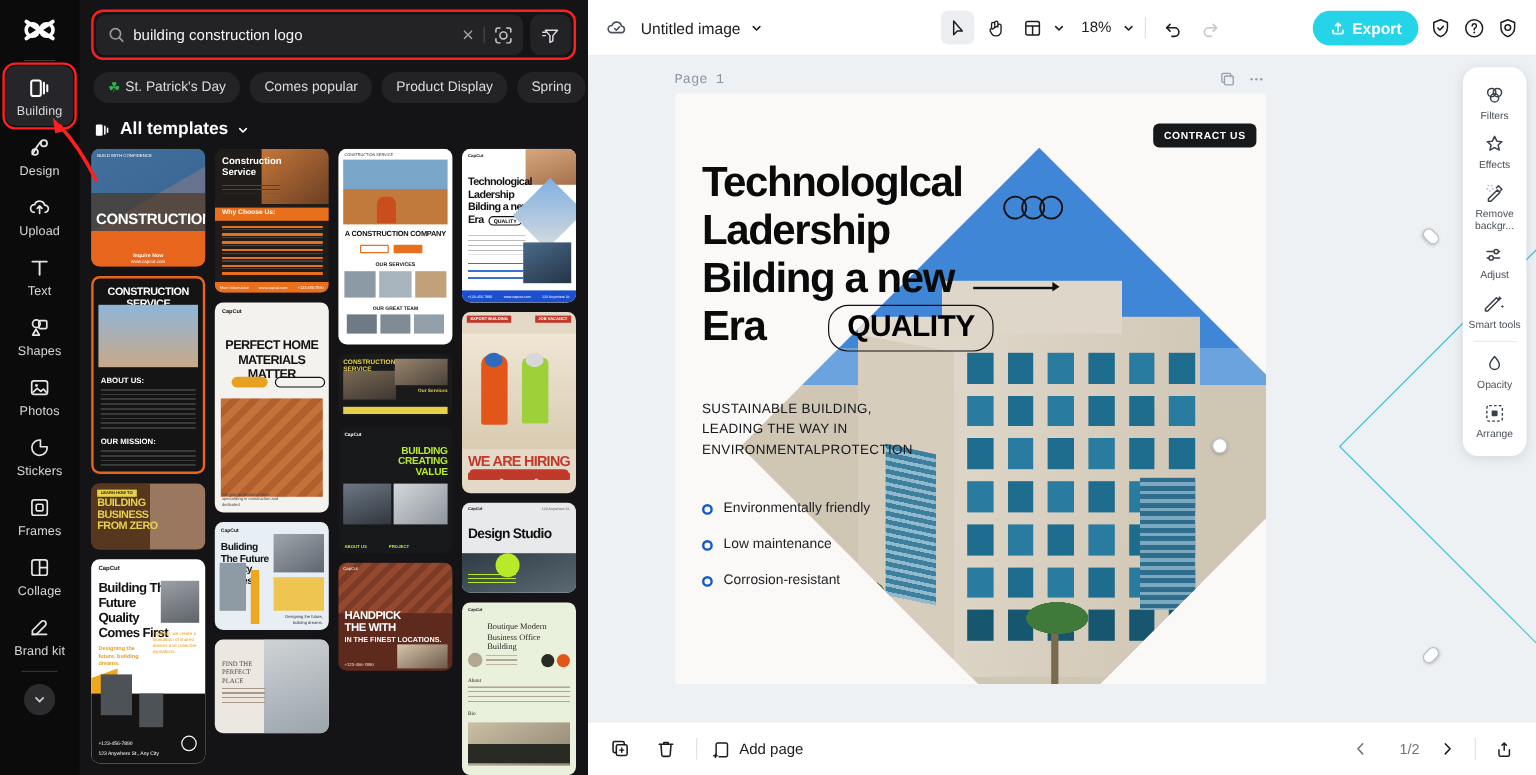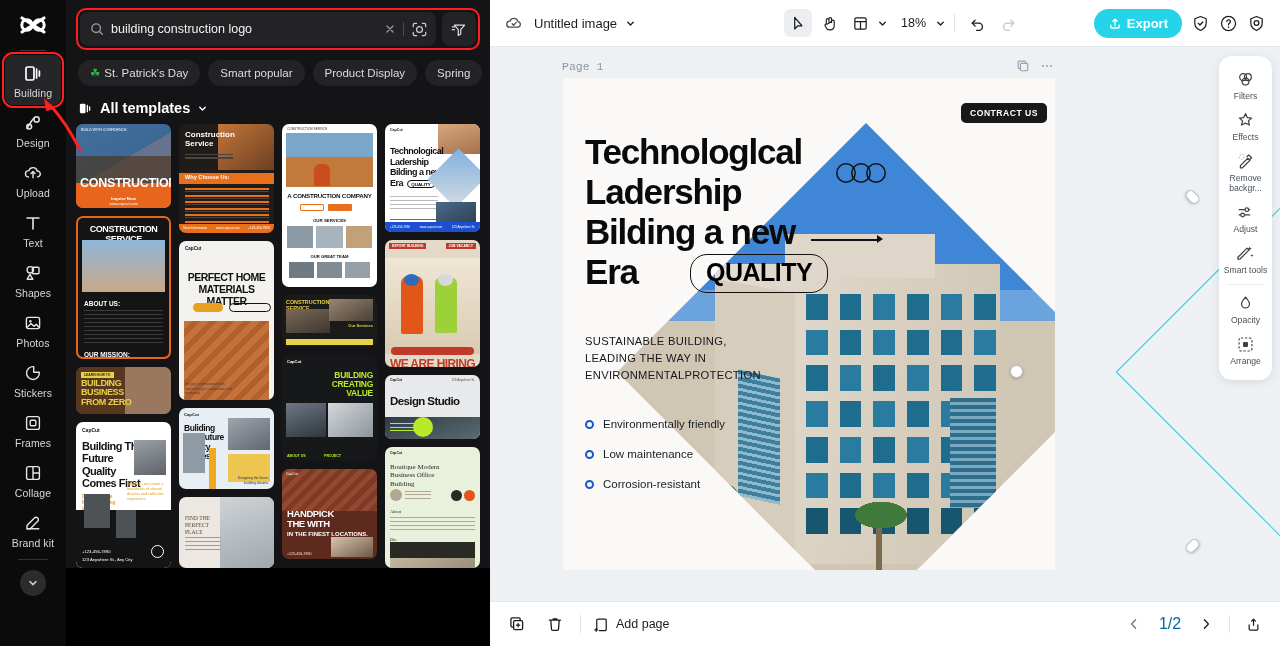--- a/index.html
+++ b/index.html
@@ -29,21 +29,21 @@
   .rail-item.active { background: #26262a; }
   .rail-item.highlight { outline: 2px solid #ff1f1f; outline-offset: 1px; border-radius: 8px; }
   .rail-chev {
     width: 26px; height: 26px; border-radius: 50%; background: #2c2c2f;
     display: flex; align-items: center; justify-content: center; margin-top: 4px; cursor: pointer;
   }
   .rail-bottom-sep { width: 30px; height: 1px; background: #313134; margin: 4px 0 6px; }
 
   
   .panel {
-    width: 424px; flex: 0 0 424px; height: 568px; background: #141416;
+    width: 424px; flex: 0 0 424px; height: 646px; background: #141416;
     display: flex; flex-direction: column; position: relative; overflow: hidden;
   }
   .search-wrap { padding: 8px 10px 0 10px; }
   .search-outline { border: 2px solid #ff1f1f; border-radius: 10px; padding: 2px; display: flex; gap: 6px; }
   .search-box {
     flex: 1; height: 34px; background: #232326; border-radius: 8px;
     display: flex; align-items: center; padding: 0 8px 0 10px; gap: 7px;
   }
   .search-box input {
     flex: 1; background: transparent; border: 0; outline: none;
@@ -141,21 +141,21 @@
   .rp-sep { width: 36px; height: 1px; background: #e9ecef; margin: 5px 0 3px; }
 
   .bottombar {
     height: 45px; background: #fff; border-top: 1px solid #e6e9ec;
     display: flex; align-items: center; padding: 0 14px; gap: 12px;
   }
   .bb-ico { width: 26px; height: 26px; display: flex; align-items: center; justify-content: center; cursor: pointer; }
   .bb-div { width: 1px; height: 18px; background: #dfe2e6; }
   .addpage { display: flex; align-items: center; gap: 6px; font-size: 12.5px; color: #1c1c1e; cursor: pointer; }
   .bb-right { margin-left: auto; display: flex; align-items: center; gap: 10px; }
-  .pagenum { font-size: 16px; color: #0369a1; min-width: 26px; text-align: center; }
+  .pagenum { font-size: 12px; color: #737373; min-width: 26px; text-align: right; }
   .red-arrow { position: absolute; left: 40px; top: 96px; z-index: 40; pointer-events: none; }
   svg { display: block; }
 </style>
 </head>
 <body>
 
 <div id="app">
 
   <div class="rail">
     <div class="logo">
@@ -313,21 +313,21 @@
         </div>
       </div>
     </div>
 
     <div class="chips">
       <div class="chip">
         <span style="color:#2fb34a">☘</span>
         <span>St. Patrick's Day</span>
       </div>
       <div class="chip">
-          <span>Smart popular</span>
+          <span>Comes popular</span>
         </div>
       <div class="chip">
           <span>Product Display</span>
         </div>
       <div class="chip">
           <span>Spring</span>
         </div>
       <div class="chip"></div>
     </div>
 
@@ -516,21 +516,21 @@
           <div style="position:absolute;top:3px;left:5px;font-size:3.4px;font-weight:bold;color:#111">CapCut</div>
           <div style="position:absolute;top:3px;right:5px;font-size:3px;color:#555">123 Anywhere St.</div>
           <div style="position:absolute;top:20px;left:5px;font-size:11.5px;font-weight:bold;color:#111;letter-spacing:-.6px">Design Studio</div>
           <div style="position:absolute;top:42px;left:0;right:0;bottom:0;background:linear-gradient(160deg,#2f3b44,#5b6a74)"></div>
           <div style="position:absolute;top:42px;left:28px;width:20px;height:20px;border-radius:50%;background:#b9ea2a"></div>
           <div style="position:absolute;bottom:8px;left:5px;width:40px;height:8px;background:repeating-linear-gradient(180deg,#b9ea2a 0 1px,transparent 1px 3.5px)"></div>
         </div>
 
         <div class="card" style="height:162px;background:#e9f0dc">
           <div style="position:absolute;top:4px;left:5px;font-size:3.4px;font-weight:bold;color:#111">CapCut</div>
-          <div style="position:absolute;top:16px;left:5px;width:62px;font-size:7px;line-height:8.5px;font-family:'Liberation Serif',serif;color:#2a2a24">Boutique Modern Business Office Building</div>
+          <div style="position:absolute;top:16px;left:21px;width:62px;font-size:7px;line-height:8.5px;font-family:'Liberation Serif',serif;color:#2a2a24">Boutique Modern Business Office Building</div>
           <div style="position:absolute;top:42px;left:5px;width:12px;height:12px;border-radius:50%;background:#b0a890"></div>
           <div style="position:absolute;top:44px;left:20px;width:26px;height:8px;background:repeating-linear-gradient(180deg,#b0a890 0 1px,transparent 1px 3.5px)"></div>
           <div style="position:absolute;top:43px;right:18px;width:11px;height:11px;border-radius:50%;background:#2a2a24"></div>
           <div style="position:absolute;top:43px;right:5px;width:11px;height:11px;border-radius:50%;background:#e2561a"></div>
           <div style="position:absolute;top:62px;left:5px;font-size:4.4px;font-family:'Liberation Serif',serif;color:#2a2a24">About</div>
           <div style="position:absolute;top:70px;left:5px;right:5px;height:14px;background:repeating-linear-gradient(180deg,#b0a890 0 1px,transparent 1px 4px)"></div>
           <div style="position:absolute;top:90px;left:5px;font-size:4.4px;font-family:'Liberation Serif',serif;color:#2a2a24">Bio</div>
           <div style="position:absolute;top:100px;left:5px;right:5px;height:36px;background:linear-gradient(150deg,#cbbfa6,#8e8370)"></div>
           <div style="position:absolute;bottom:10px;left:5px;right:5px;height:16px;background:#2a2a24"></div>
         </div>

